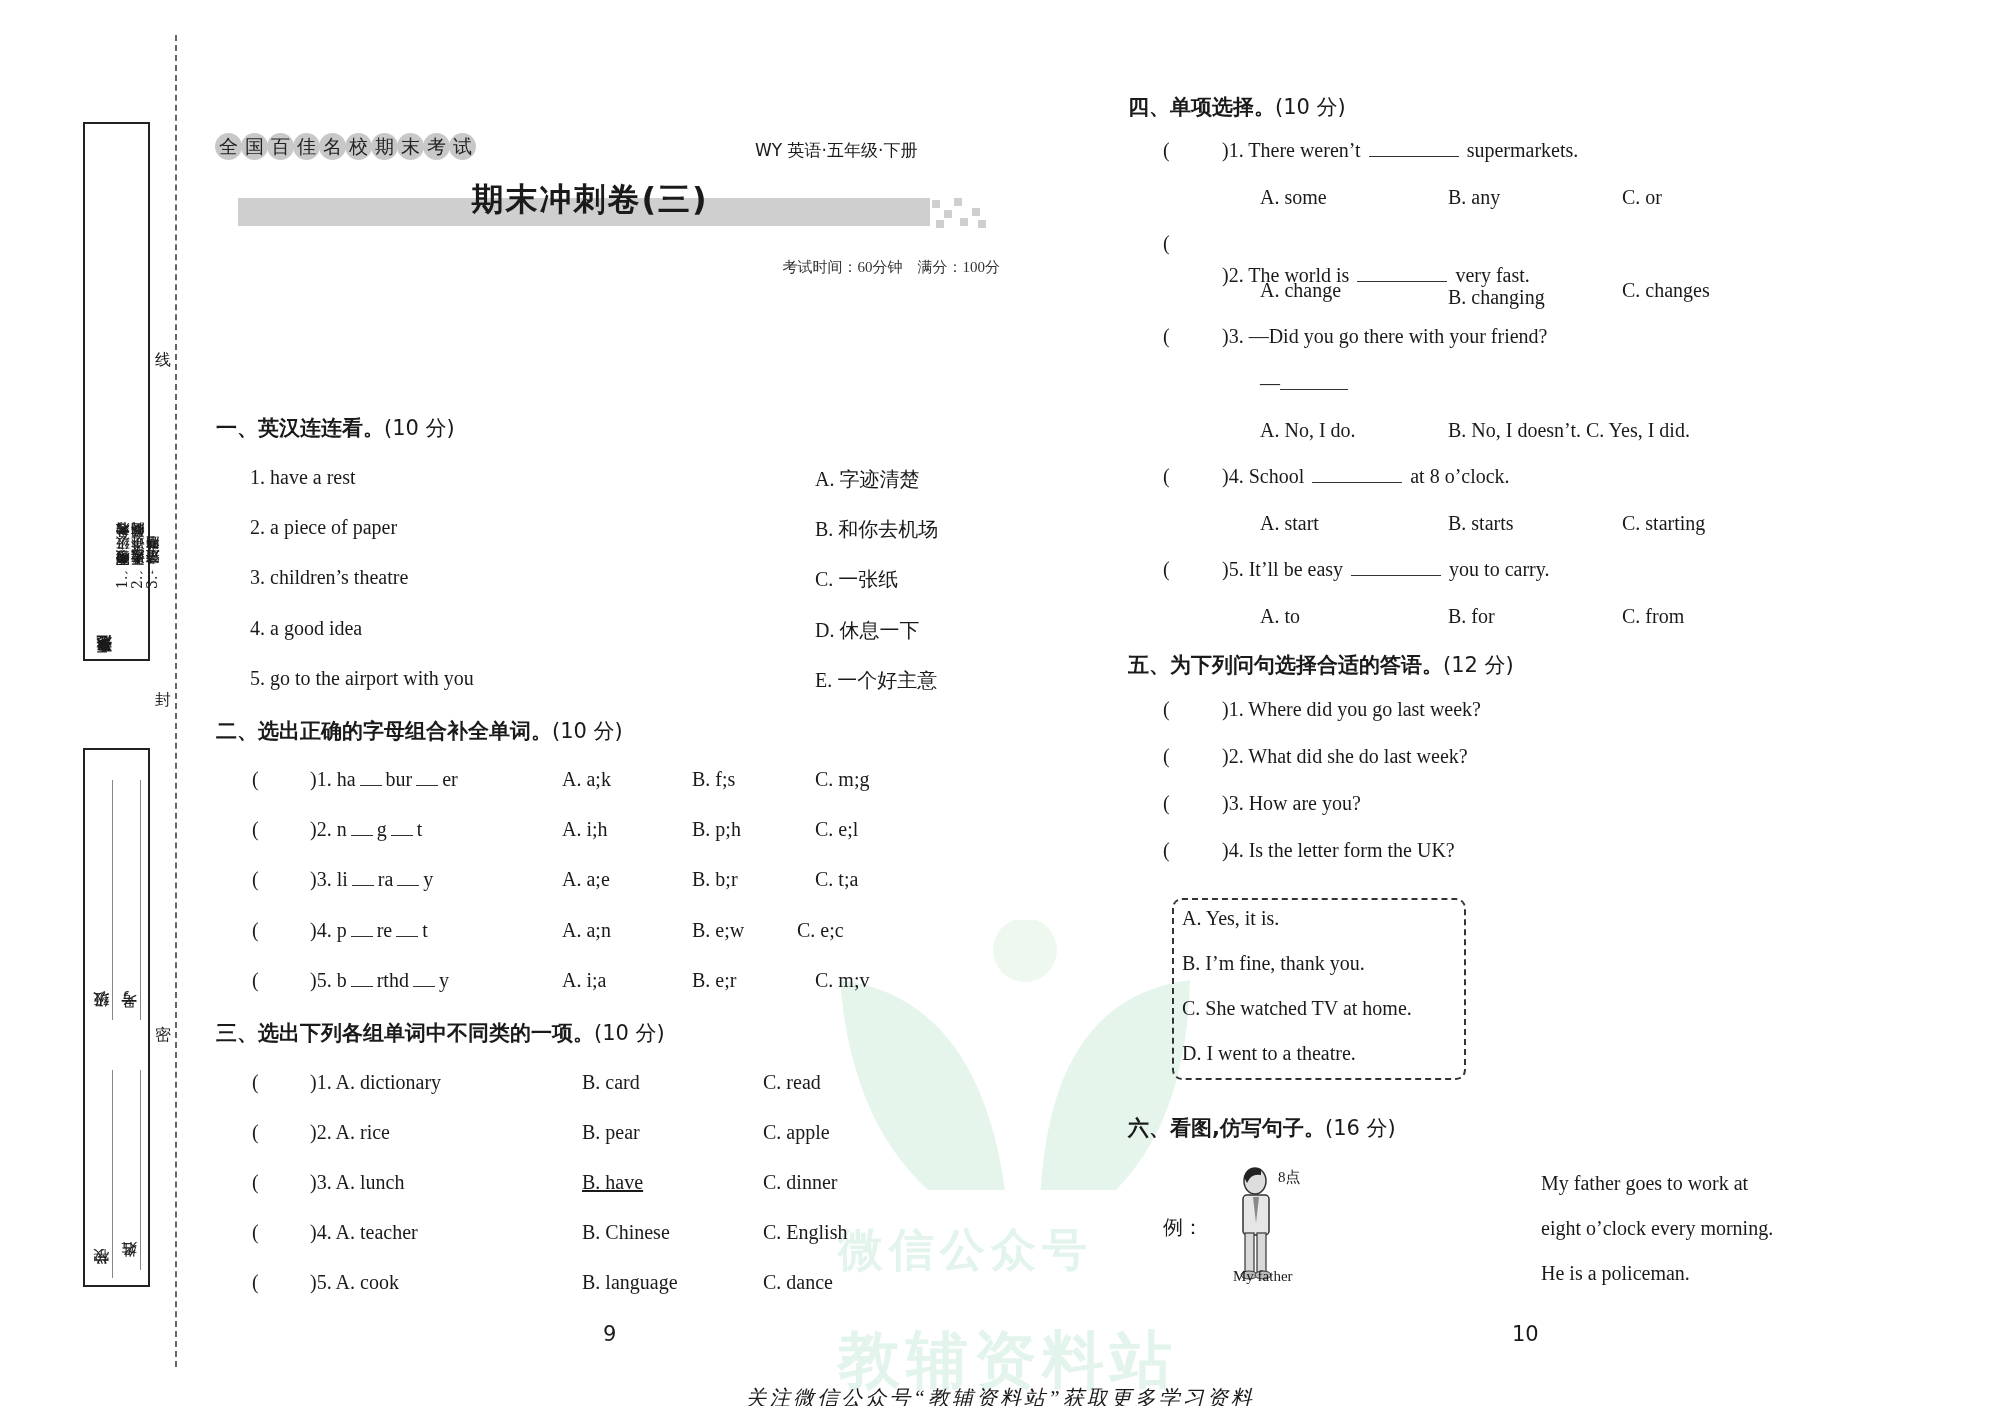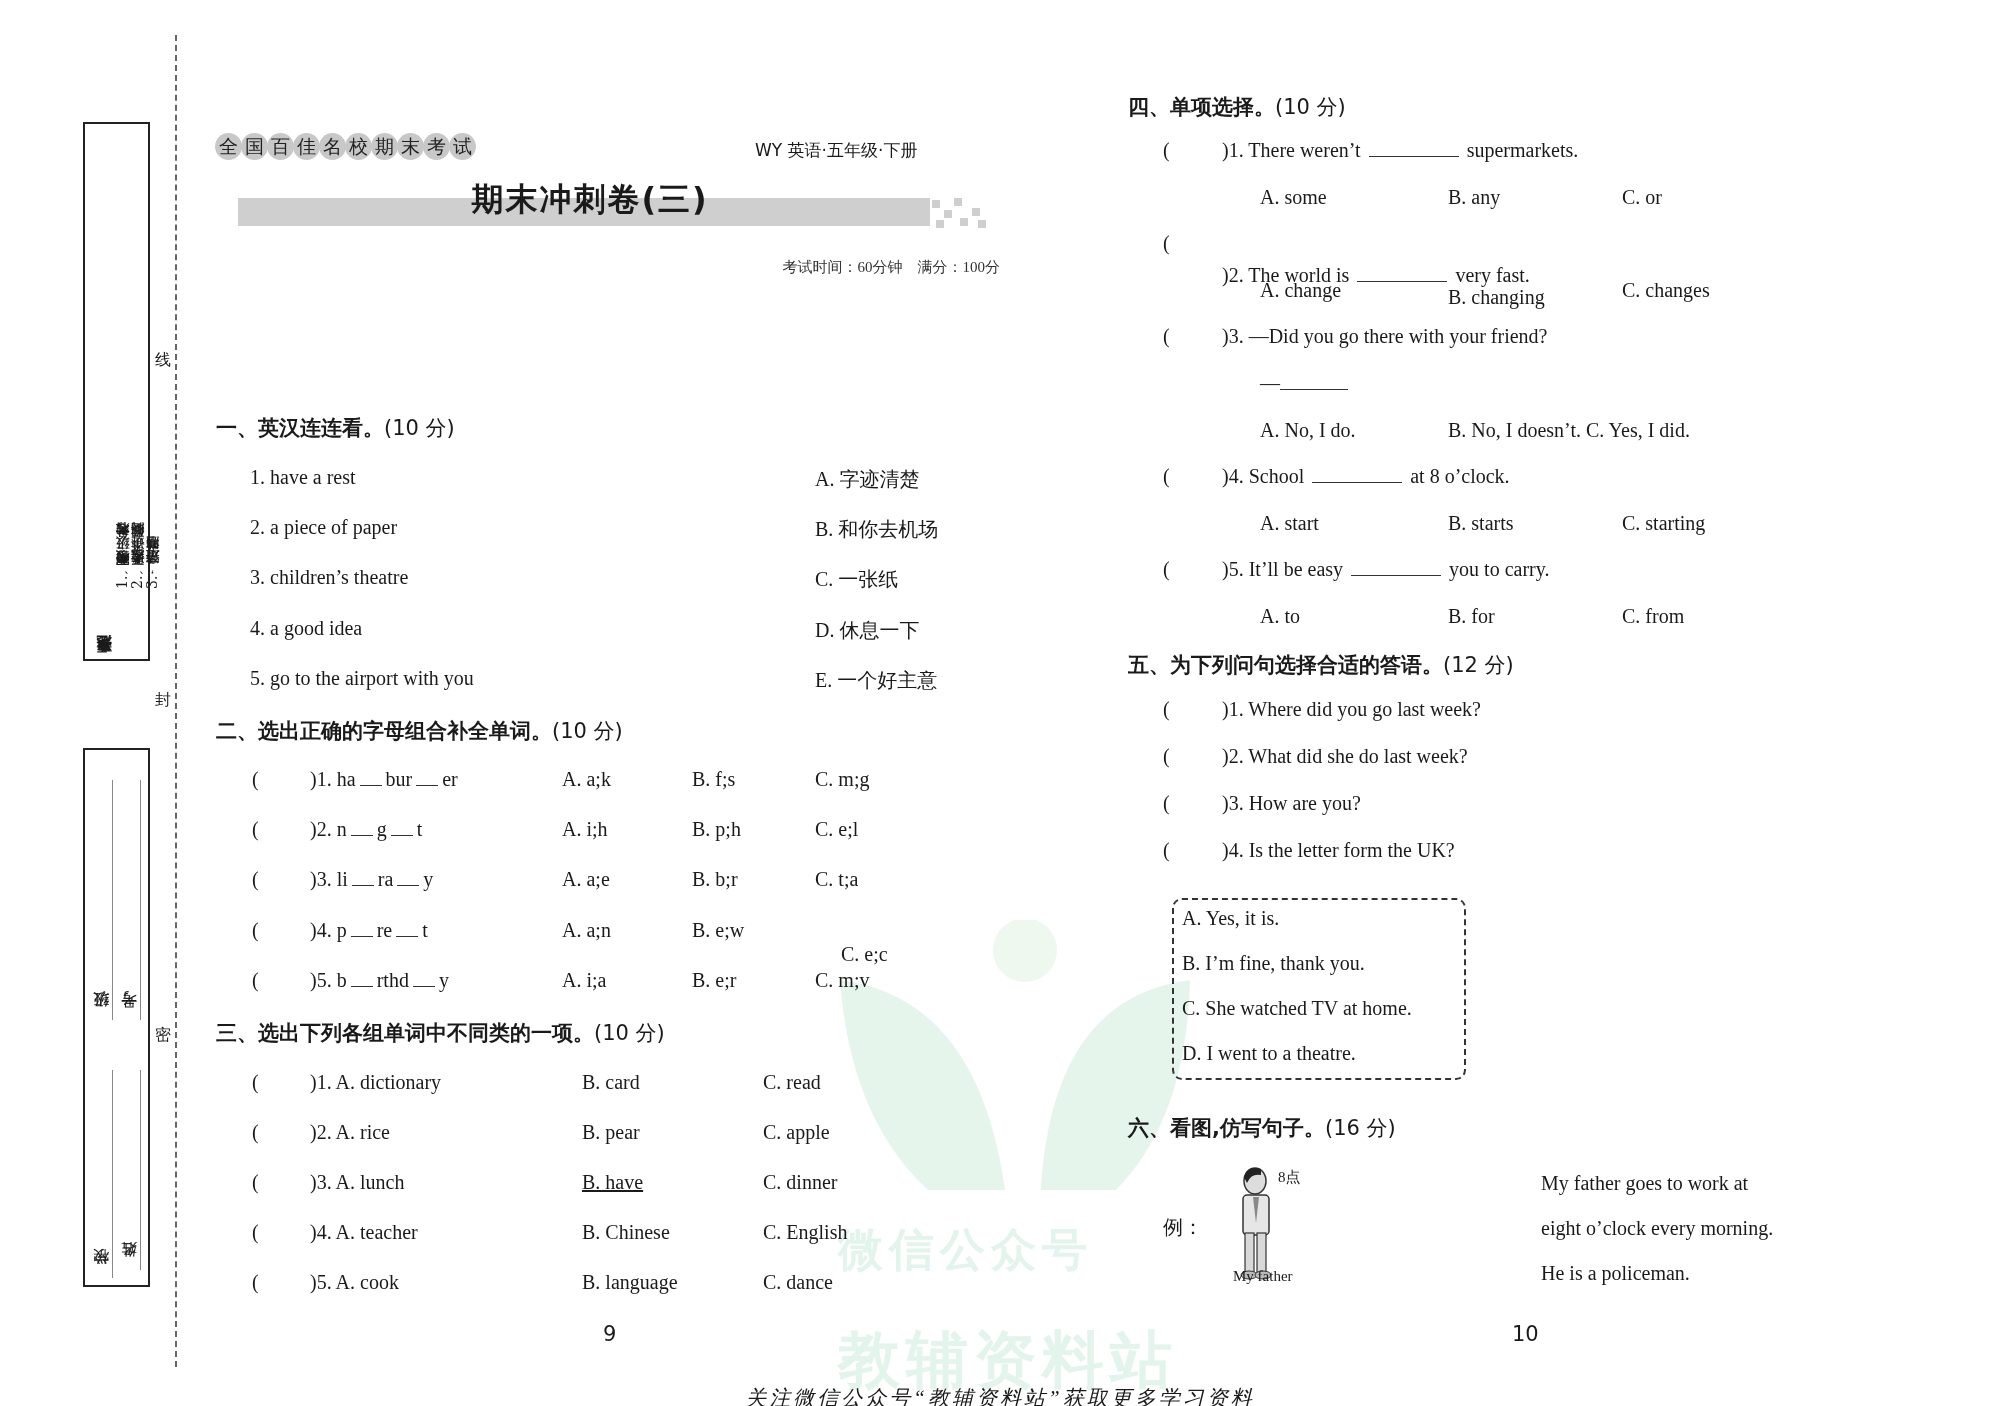--- a/index.html
+++ b/index.html
@@ -132,21 +132,21 @@
   <div class="q" style="left:310px;top:868px;"><span>)3.</span> <span>li</span><span class="blank"></span><span>ra</span><span class="blank"></span><span>y</span></div>
   <div class="q" style="left:562px;top:868px;">A. a;e</div>
   <div class="q" style="left:692px;top:868px;">B. b;r</div>
   <div class="q" style="left:815px;top:868px;">C. t;a</div>
 </div>
 <div>
   <div class="q" style="left:252px;top:919px;">(</div>
   <div class="q" style="left:310px;top:919px;"><span>)4.</span> <span>p</span><span class="blank"></span><span>re</span><span class="blank"></span><span>t</span></div>
   <div class="q" style="left:562px;top:919px;">A. a;n</div>
   <div class="q" style="left:692px;top:919px;">B. e;w</div>
-  <div class="q" style="left:841px;top:919px;margin-top:24px;">C. e;c</div>
+  <div class="q" style="left:797px;top:919px;">C. e;c</div>
 </div>
 <div>
   <div class="q" style="left:252px;top:969px;">(</div>
   <div class="q" style="left:310px;top:969px;"><span>)5.</span> <span>b</span><span class="blank"></span><span>rthd</span><span class="blank"></span><span>y</span></div>
   <div class="q" style="left:562px;top:969px;">A. i;a</div>
   <div class="q" style="left:692px;top:969px;">B. e;r</div>
   <div class="q" style="left:815px;top:969px;">C. m;v</div>
 </div>
 
 <div class="sec-title" style="left:216px;top:1019px;"><span>三、选出下列各组单词中不同类的一项。</span><span class="pts">(10 分)</span></div>

